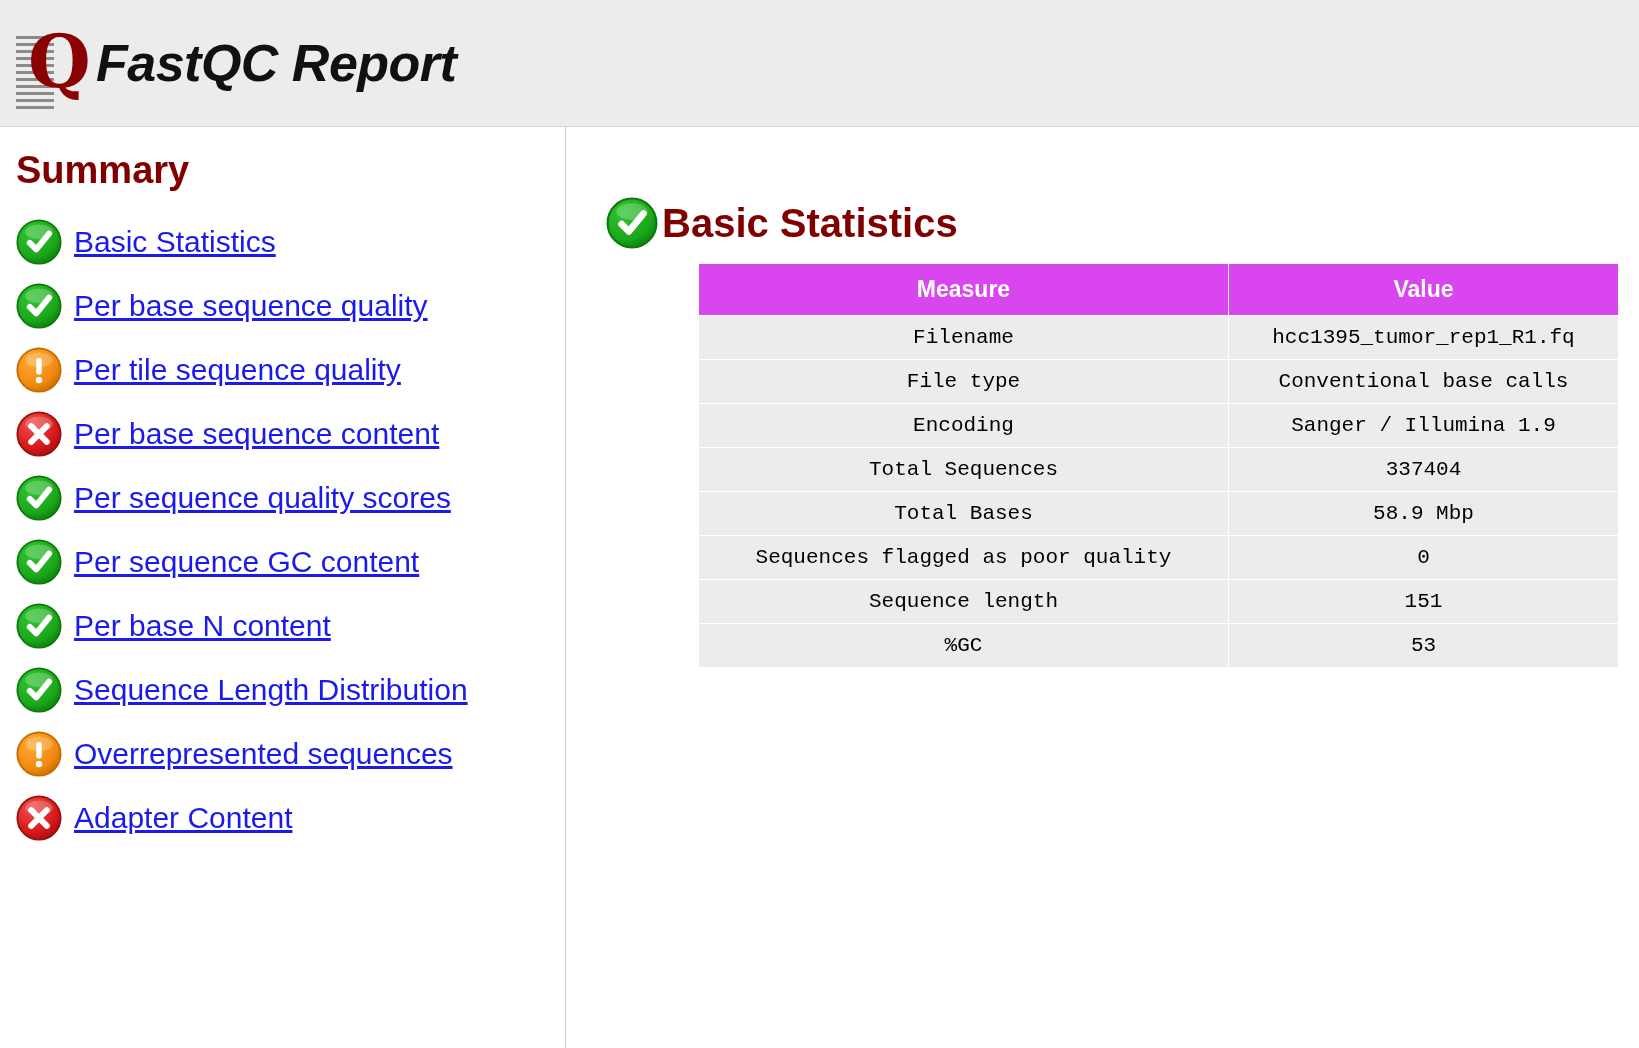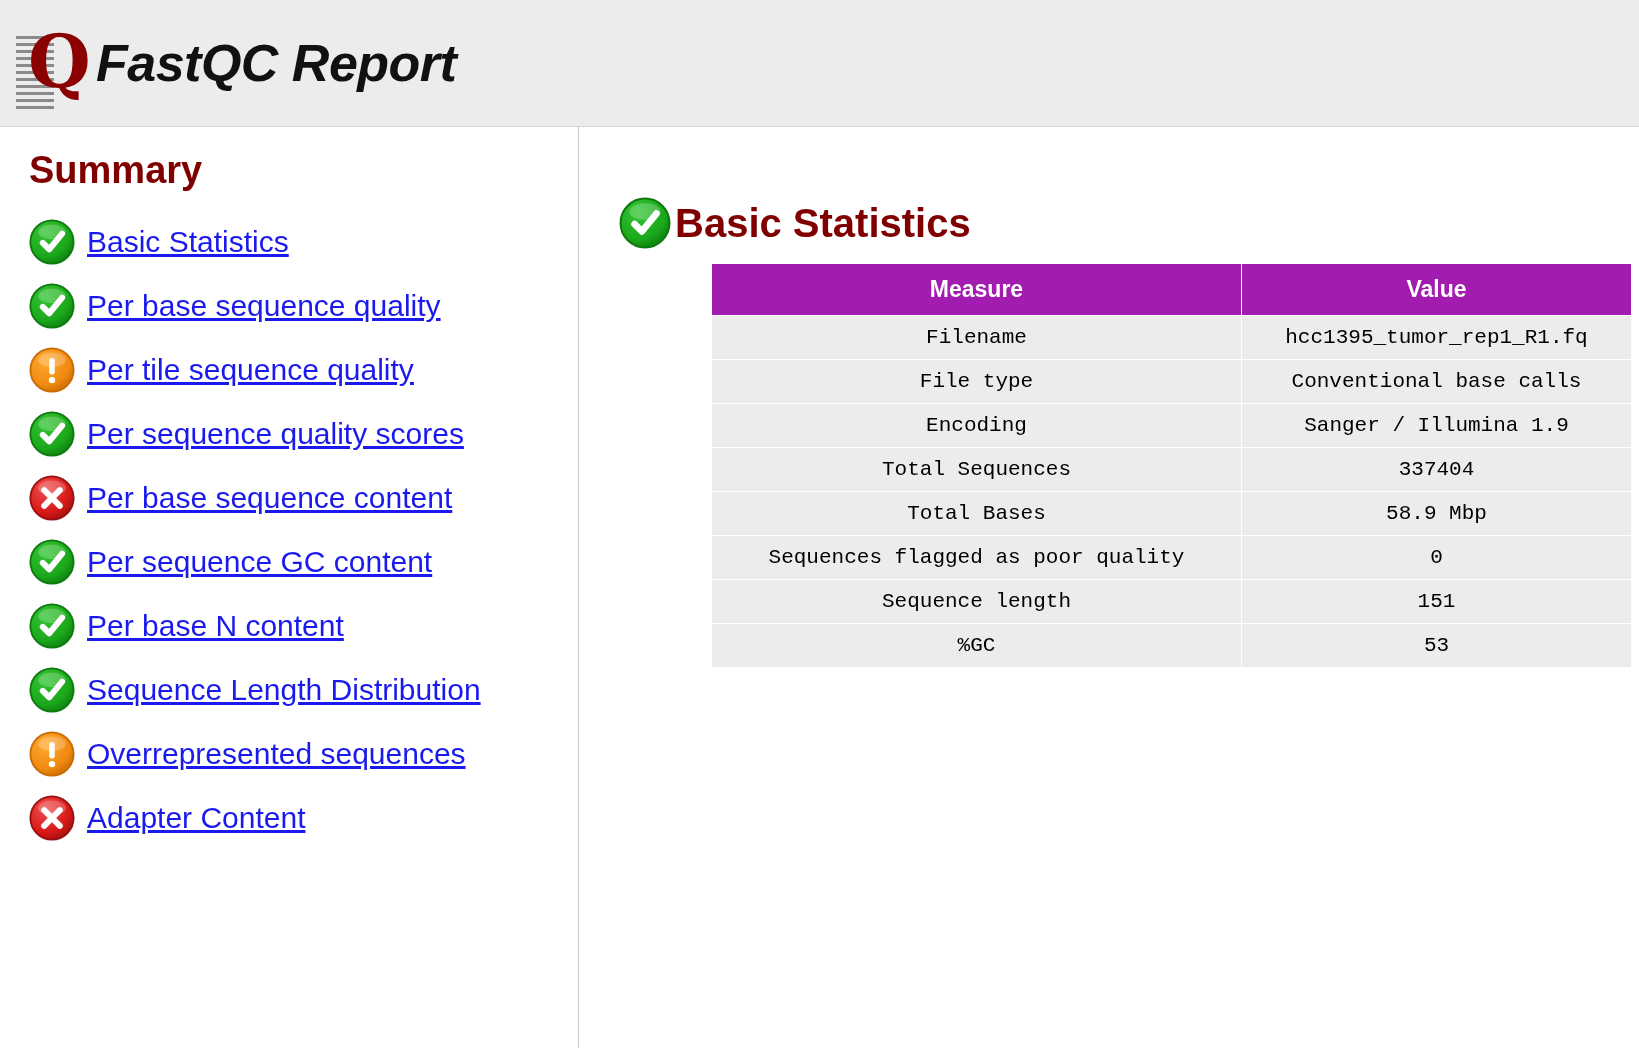--- a/index.html
+++ b/index.html
@@ -64,21 +64,20 @@
     margin-left: 18px;
     letter-spacing: -0.5px;
     font-family: "Liberation Sans", sans-serif;
     font-style: italic;
   }
 
   
   #content {
     display: flex;
     height: calc(1048px - 127px);
-    margin-left: 13px;
   }
   #sidebar {
     width: 566px;
     box-sizing: border-box;
     border-right: 1px solid #c8c8c8;
     padding: 22px 0 0 16px;
     flex: 0 0 auto;
   }
   #main {
     flex: 1 1 auto;
@@ -139,21 +138,21 @@
     margin: 0;
   }
 
   table.stats {
     border-collapse: collapse;
     margin-left: 92px;
     width: 920px;
     table-layout: fixed;
   }
   table.stats th {
-    background: #a21caf;
+    background: #d946ef;
     color: #ffffff;
     font-size: 23px;
     font-weight: bold;
     padding: 12px 8px;
     text-align: center;
     border: 1px solid #ffffff;
     font-family: "Liberation Sans", sans-serif;
   }
   table.stats td {
     background: #ececec;
@@ -246,49 +245,49 @@
               <rect x="44" y="24" width="12" height="36" rx="5" fill="#ffffff"></rect>
               <circle cx="50" cy="72" r="7" fill="#ffffff"></circle>
             </svg>
           </span>
           <a class="summary-link" href="#">Per tile sequence quality</a>
         </li>
         <li>
           <span class="status-icon">
             <svg width="46" height="46" viewBox="0 0 100 100">
               <defs>
-                <radialGradient id="g_pass_46" cx="35%" cy="28%" r="80%">
-                  <stop offset="0%" stop-color="#35c435"></stop>
-                  <stop offset="70%" stop-color="#1aa81a"></stop>
-                  <stop offset="100%" stop-color="#0d7a0d"></stop>
-                </radialGradient>
-              </defs>
-              <circle cx="50" cy="50" r="47" fill="url(#g_pass_46)" stroke="#0d7a0d" stroke-width="4"></circle>
-              <ellipse cx="50" cy="28" rx="30" ry="16" fill="#ffffff" opacity="0.22"></ellipse>
-              <path d="M30 52 L44 66 L72 32" stroke="#ffffff" stroke-width="13" fill="none" stroke-linecap="round" stroke-linejoin="round"></path>
-            </svg>
-          </span>
-          <a class="summary-link" href="#">Per sequence quality scores</a>
-        </li>
-        <li>
-          <span class="status-icon">
-            <svg width="46" height="46" viewBox="0 0 100 100">
-              <defs>
                 <radialGradient id="g_fail_46" cx="35%" cy="28%" r="80%">
                   <stop offset="0%" stop-color="#f05050"></stop>
                   <stop offset="70%" stop-color="#d61818"></stop>
                   <stop offset="100%" stop-color="#9d0f0f"></stop>
                 </radialGradient>
               </defs>
               <circle cx="50" cy="50" r="47" fill="url(#g_fail_46)" stroke="#9d0f0f" stroke-width="4"></circle>
               <ellipse cx="50" cy="28" rx="30" ry="16" fill="#ffffff" opacity="0.22"></ellipse>
               <path d="M33 33 L67 67 M67 33 L33 67" stroke="#ffffff" stroke-width="13" fill="none" stroke-linecap="round"></path>
             </svg>
           </span>
           <a class="summary-link" href="#">Per base sequence content</a>
+        </li>
+        <li>
+          <span class="status-icon">
+            <svg width="46" height="46" viewBox="0 0 100 100">
+              <defs>
+                <radialGradient id="g_pass_46" cx="35%" cy="28%" r="80%">
+                  <stop offset="0%" stop-color="#35c435"></stop>
+                  <stop offset="70%" stop-color="#1aa81a"></stop>
+                  <stop offset="100%" stop-color="#0d7a0d"></stop>
+                </radialGradient>
+              </defs>
+              <circle cx="50" cy="50" r="47" fill="url(#g_pass_46)" stroke="#0d7a0d" stroke-width="4"></circle>
+              <ellipse cx="50" cy="28" rx="30" ry="16" fill="#ffffff" opacity="0.22"></ellipse>
+              <path d="M30 52 L44 66 L72 32" stroke="#ffffff" stroke-width="13" fill="none" stroke-linecap="round" stroke-linejoin="round"></path>
+            </svg>
+          </span>
+          <a class="summary-link" href="#">Per sequence quality scores</a>
         </li>
         <li>
           <span class="status-icon">
             <svg width="46" height="46" viewBox="0 0 100 100">
               <defs>
                 <radialGradient id="g_pass_46" cx="35%" cy="28%" r="80%">
                   <stop offset="0%" stop-color="#35c435"></stop>
                   <stop offset="70%" stop-color="#1aa81a"></stop>
                   <stop offset="100%" stop-color="#0d7a0d"></stop>
                 </radialGradient>

